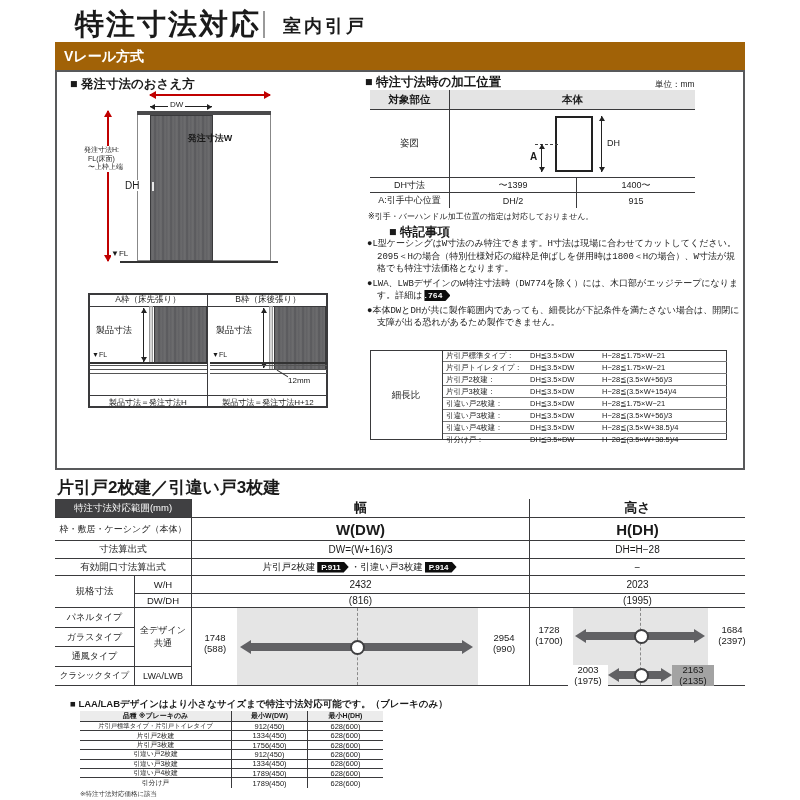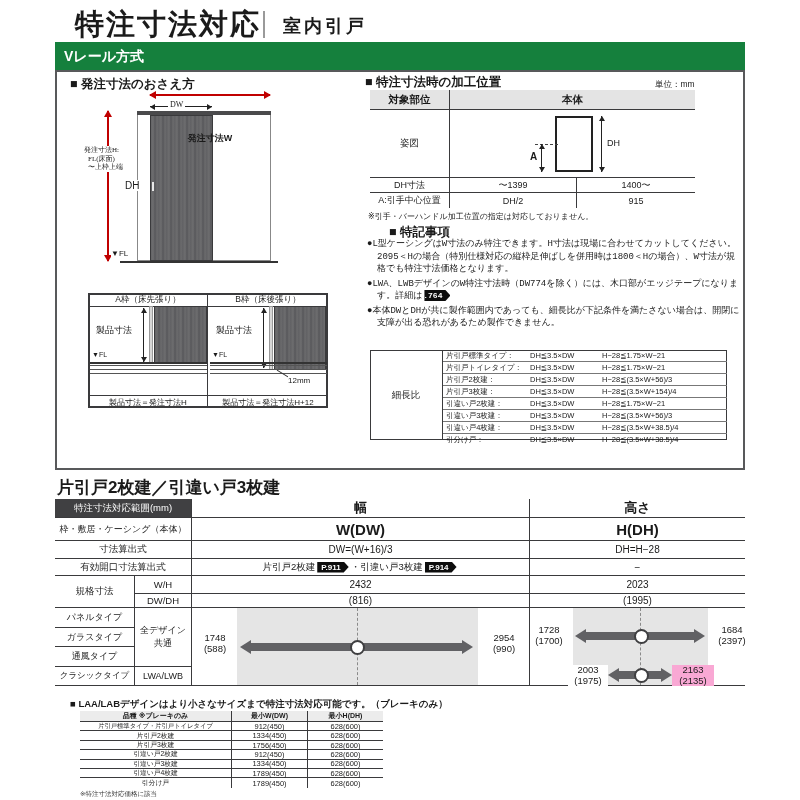--- a/index.html
+++ b/index.html
@@ -8,21 +8,21 @@
   .abs{position:absolute;box-sizing:border-box;}
   .ctr{display:flex;align-items:center;justify-content:center;text-align:center;}
   .b{font-weight:bold;}
 
   
   .main-title{font-size:29px;font-weight:bold;letter-spacing:2px;}
   .sub-title{font-size:18px;font-weight:bold;letter-spacing:3px;}
   .title-div{width:2px;background:#9a9a9a;}
 
   
-  .sec-bar{background:#15803d;color:#fff;font-size:14px;font-weight:bold;
+  .sec-bar{background:#a16207;color:#fff;font-size:14px;font-weight:bold;
            line-height:28px;padding-left:9px;}
   .sec-box{border:2px solid #58595b;background:#fff;}
   .h2{font-size:12.5px;font-weight:bold;}
 
   
   .arrH{position:absolute;background:#c00000;height:2px;}
   .arrH::before{content:"";position:absolute;left:-1px;top:50%;transform:translateY(-50%);
     border-top:4px solid transparent;border-bottom:4px solid transparent;border-right:7px solid #c00000;}
   .arrH::after{content:"";position:absolute;right:-1px;top:50%;transform:translateY(-50%);
     border-top:4px solid transparent;border-bottom:4px solid transparent;border-left:7px solid #c00000;}
@@ -62,21 +62,21 @@
   .darkcell{background:#404042;color:#fff;}
 
   .pbadge{display:inline-block;background:#0d0d0d;color:#fff;font-size:8px;font-weight:bold;
     line-height:11px;padding:0 8px 0 4px;margin:0 2px;
     clip-path:polygon(0 0,calc(100% - 5px) 0,100% 50%,calc(100% - 5px) 100%,0 100%);}
 
   .note8{font-size:8px;color:#222;}
   .bullets{font-size:9px;line-height:12.5px;font-family:Liberation Mono, monospace;}
   .bullets .bi{margin-bottom:2px;padding-left:10px;text-indent:-10px;}
 
-  .lbl-sm{font-size:7px;line-height:8.5px;background:#fff;font-family:Liberation Serif, serif;}
+  .lbl-sm{font-size:7px;line-height:8.5px;background:#fff;}
   .two10{font-size:9.5px;line-height:10.5px;text-align:center;}
 </style>
 </head>
 <body>
 
 <div class="page">
 
   <div class="abs main-title" style="left:75px;top:5px;">特注寸法対応</div>
   <div class="abs title-div" style="left:263px;top:11px;height:27px;"></div>
   <div class="abs sub-title" style="left:283px;top:14px;">室内引戸</div>
@@ -277,21 +277,21 @@
   <div class="abs two10" style="left:710px;top:625px;width:44px;">
     <div>1684</div>
       <div>(2397)</div>
   </div>
   <div class="abs two10" style="left:568px;top:665px;width:40px;background:#fff;z-index:2;">
     <div>2003</div>
       <div>(1975)</div>
   </div>
   <div class="barArr" style="left:618px;top:671px;width:44px;z-index:1;"></div>
   <div class="knob" style="left:634px;top:668px;z-index:2;"></div>
-  <div class="abs two10" style="left:672px;top:665px;width:42px;background:#f9a8d4;z-index:2;">
+  <div class="abs two10" style="left:672px;top:665px;width:42px;background:#a3a3a3;z-index:2;">
     <div>2163</div>
       <div>(2135)</div>
   </div>
 
   <div class="abs b" style="left:70px;top:698px;font-size:9.5px;">■ LAA/LABデザインはより小さなサイズまで特注寸法対応可能です。（ブレーキのみ）</div>
   <div class="frame" style="left:80px;top:711px;width:303px;height:77px;border-width:1px;"></div>
   <div class="cell hdrcell" style="left:80px;top:711px;width:152px;height:11px;font-size:7px;background:#ececec;">品種 ※ブレーキのみ</div>
   <div class="cell hdrcell" style="left:232px;top:711px;width:76px;height:11px;font-size:7px;background:#ececec;">最小W(DW)</div>
   <div class="cell hdrcell" style="left:308px;top:711px;width:75px;height:11px;font-size:7px;background:#ececec;border-right:none;">最小H(DH)</div>
 

